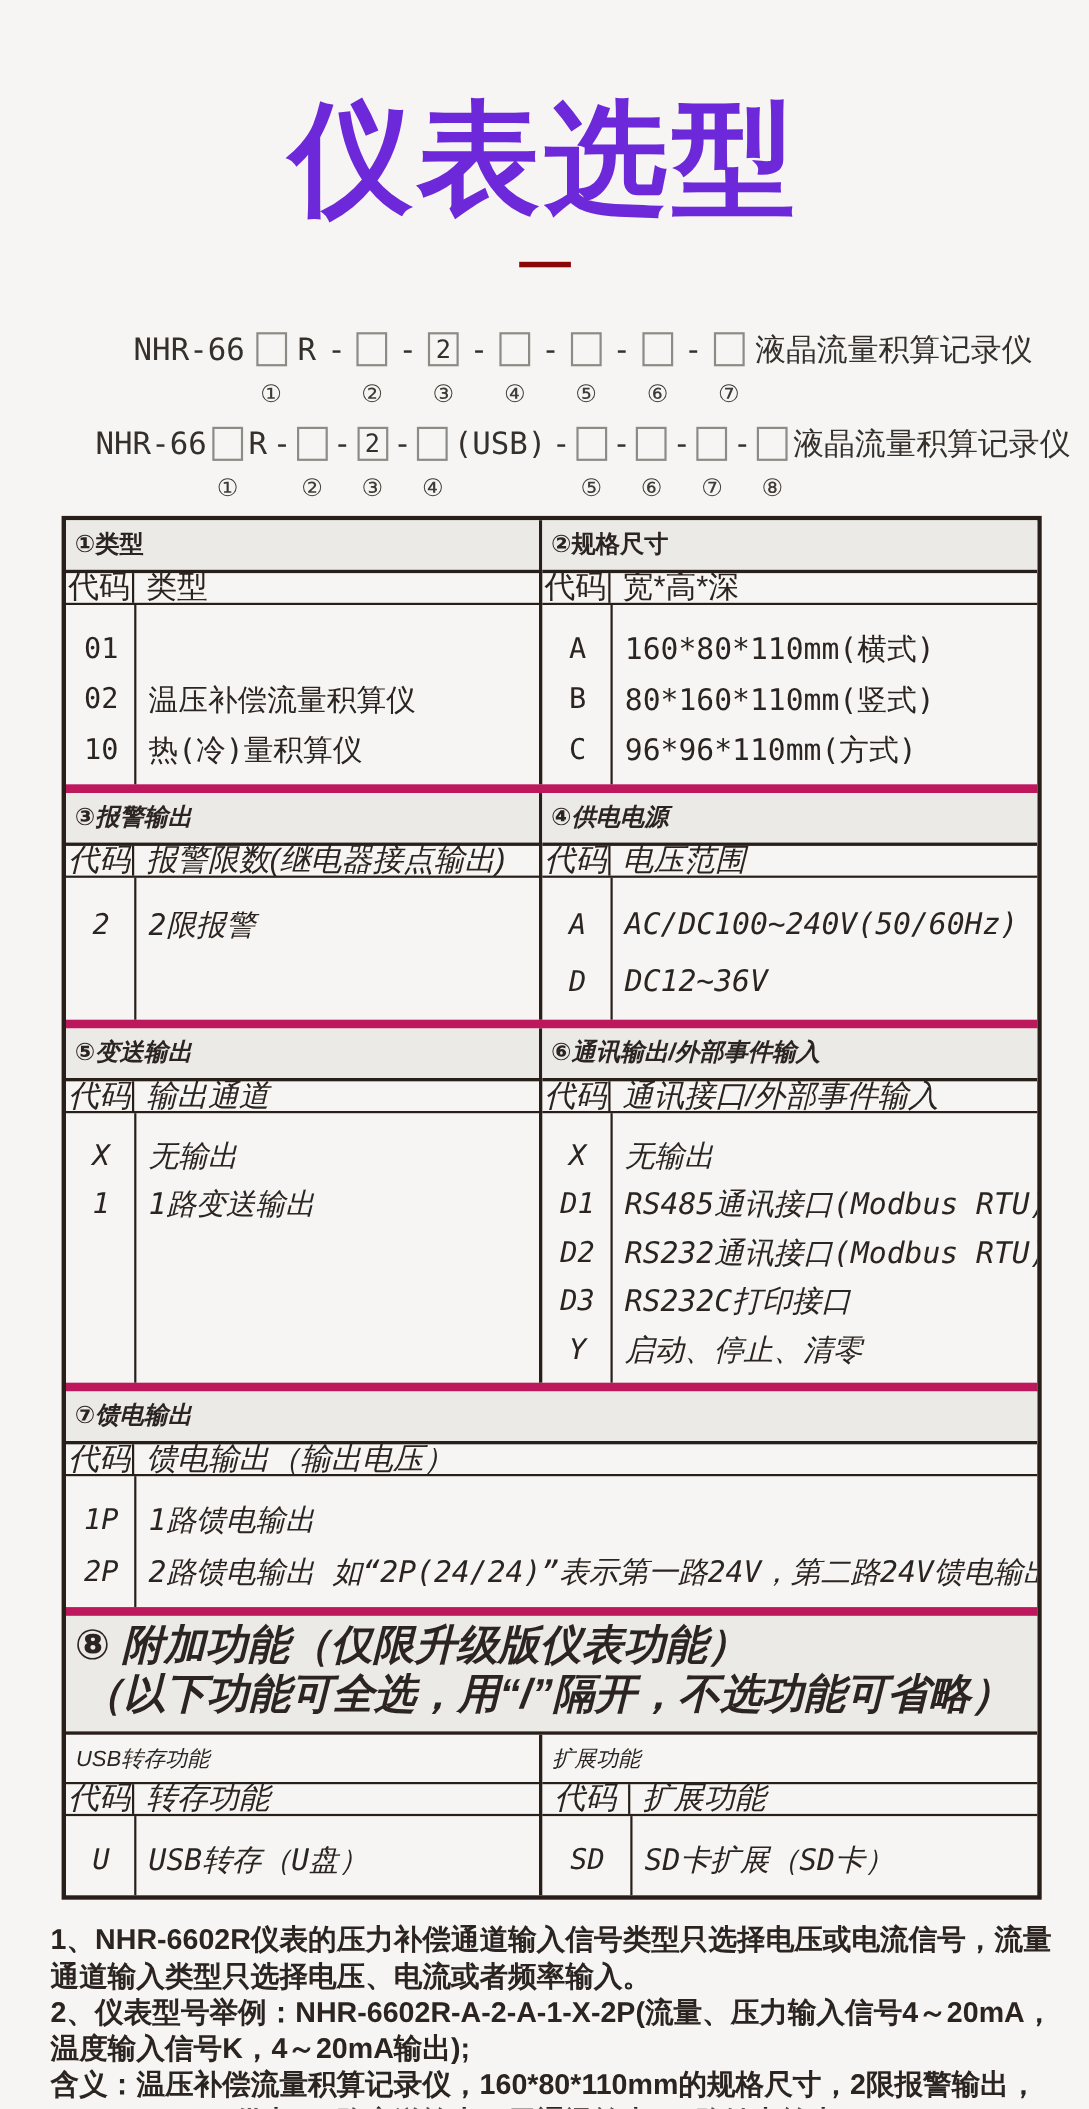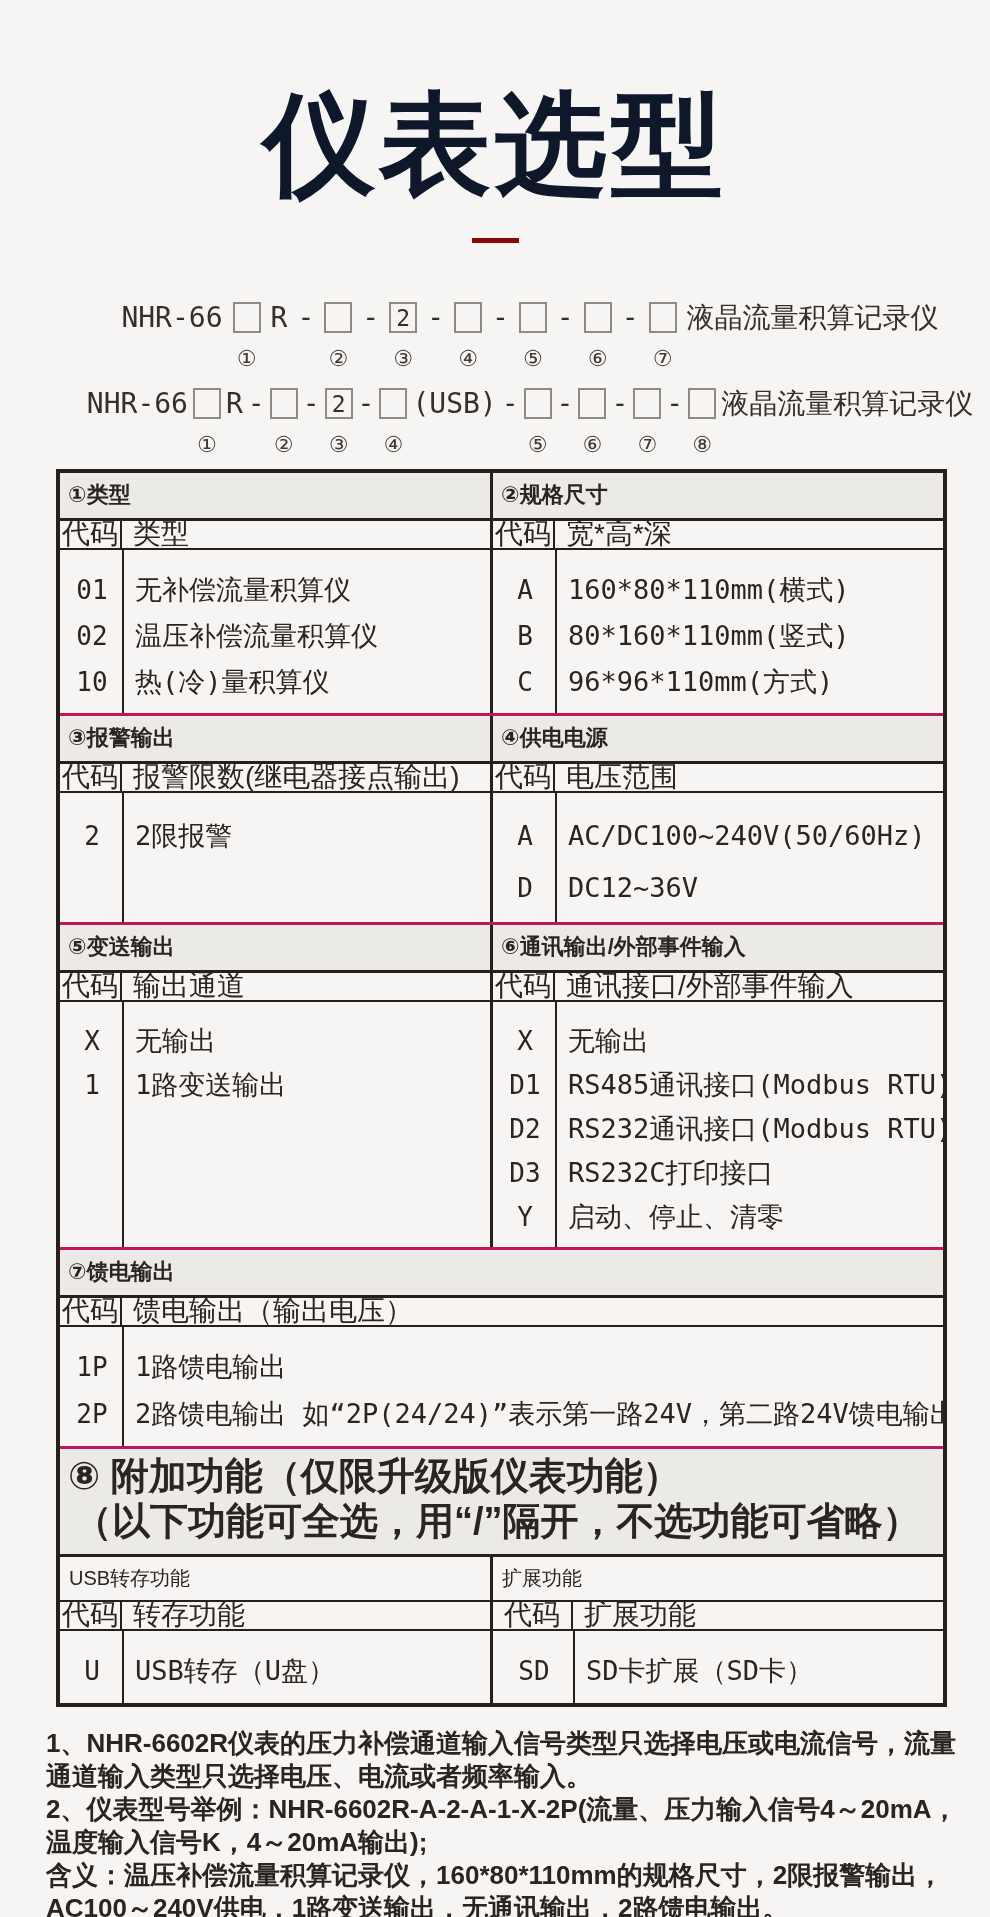--- a/index.html
+++ b/index.html
@@ -10,21 +10,21 @@
     color: #2b2420;
     font-family: "Liberation Sans", "DejaVu Sans", sans-serif;
     overflow: hidden;
   }
   .page { position: relative; width: 990px; height: 1917px; overflow: hidden; }
 
   
   .page-title {
     margin: 72px 0 0; text-align: center;
     font-size: 112px; line-height: 1.3; font-weight: 800;
-    letter-spacing: 4px; color: #0f172a;
+    letter-spacing: 4px; color: #6d28d9;
   }
   .title-dash { width: 47px; height: 5px; background: #8a0708; margin: 20px auto 0; }
 
   
   .models { margin: 54px 0 0 70px; }
   .model-line { display: flex; align-items: flex-start; gap: 10px; margin-bottom: 10px; justify-content: center; }
   .model-line.tight { gap: 5px; }
   .tok { display: flex; flex-direction: column; align-items: center; }
   .tok-top {
     height: 42px; display: flex; align-items: center; justify-content: center;
@@ -39,21 +39,21 @@
     font-family: "DejaVu Sans Mono", monospace;
   }
   .tok-bot {
     height: 34px; padding-top: 7px; font-size: 22px; color: #3f3a36;
     font-family: "DejaVu Sans", "Liberation Sans", sans-serif; white-space: nowrap;
   }
   .tok-bot.tok-note { font-size: 19px; font-weight: 700; color: #2b2420; padding-top: 10px; }
 
   
   .sel-table { margin: 6px 0 0 56px; width: 891px; border: 4px solid #291f1a; background: #f6f5f3; }
-  .sel-table > .section:not(:first-child) { border-top: 3px solid #be185d; }
+  .sel-table > .section:not(:first-child) { border-top: 8px solid #be185d; font-style: italic; }
   .sec-grid { display: grid; grid-template-columns: 430px 1fr; }
   .half { display: flex; flex-direction: column; min-width: 0; }
   .half-right { border-left: 3px solid #291f1a; }
   .sec-title {
     height: 48px; flex: none; display: flex; align-items: center;
     padding-left: 8px; font-size: 22px; font-weight: 800;
     background: #ebeae7; border-bottom: 3px solid #291f1a; white-space: nowrap;
   }
   .sec-sub { height: 29px; flex: none; display: flex; border-bottom: 2px solid #291f1a; font-size: 28px; }
   .sub-code { width: 62px; flex: none; border-right: 2px solid #291f1a; display: flex; align-items: center; justify-content: center; }
@@ -282,21 +282,20 @@
           <div class="half half-left">
             <div class="sec-title">①类型</div>
             <div class="sec-sub">
               <div class="sub-code">代码</div>
               <div class="sub-desc">类型</div>
             </div>
             <div class="sec-body">
               <i class="body-vline"></i>
               <div class="t-row">
                 <div class="t-code">01</div>
-                <div class="t-desc">无补偿流量积算仪</div>
               </div>
               <div class="t-row">
                 <div class="t-code">02</div>
                 <div class="t-desc">温压补偿流量积算仪</div>
               </div>
               <div class="t-row">
                 <div class="t-code">10</div>
                 <div class="t-desc">热(冷)量积算仪</div>
               </div>
             </div>

